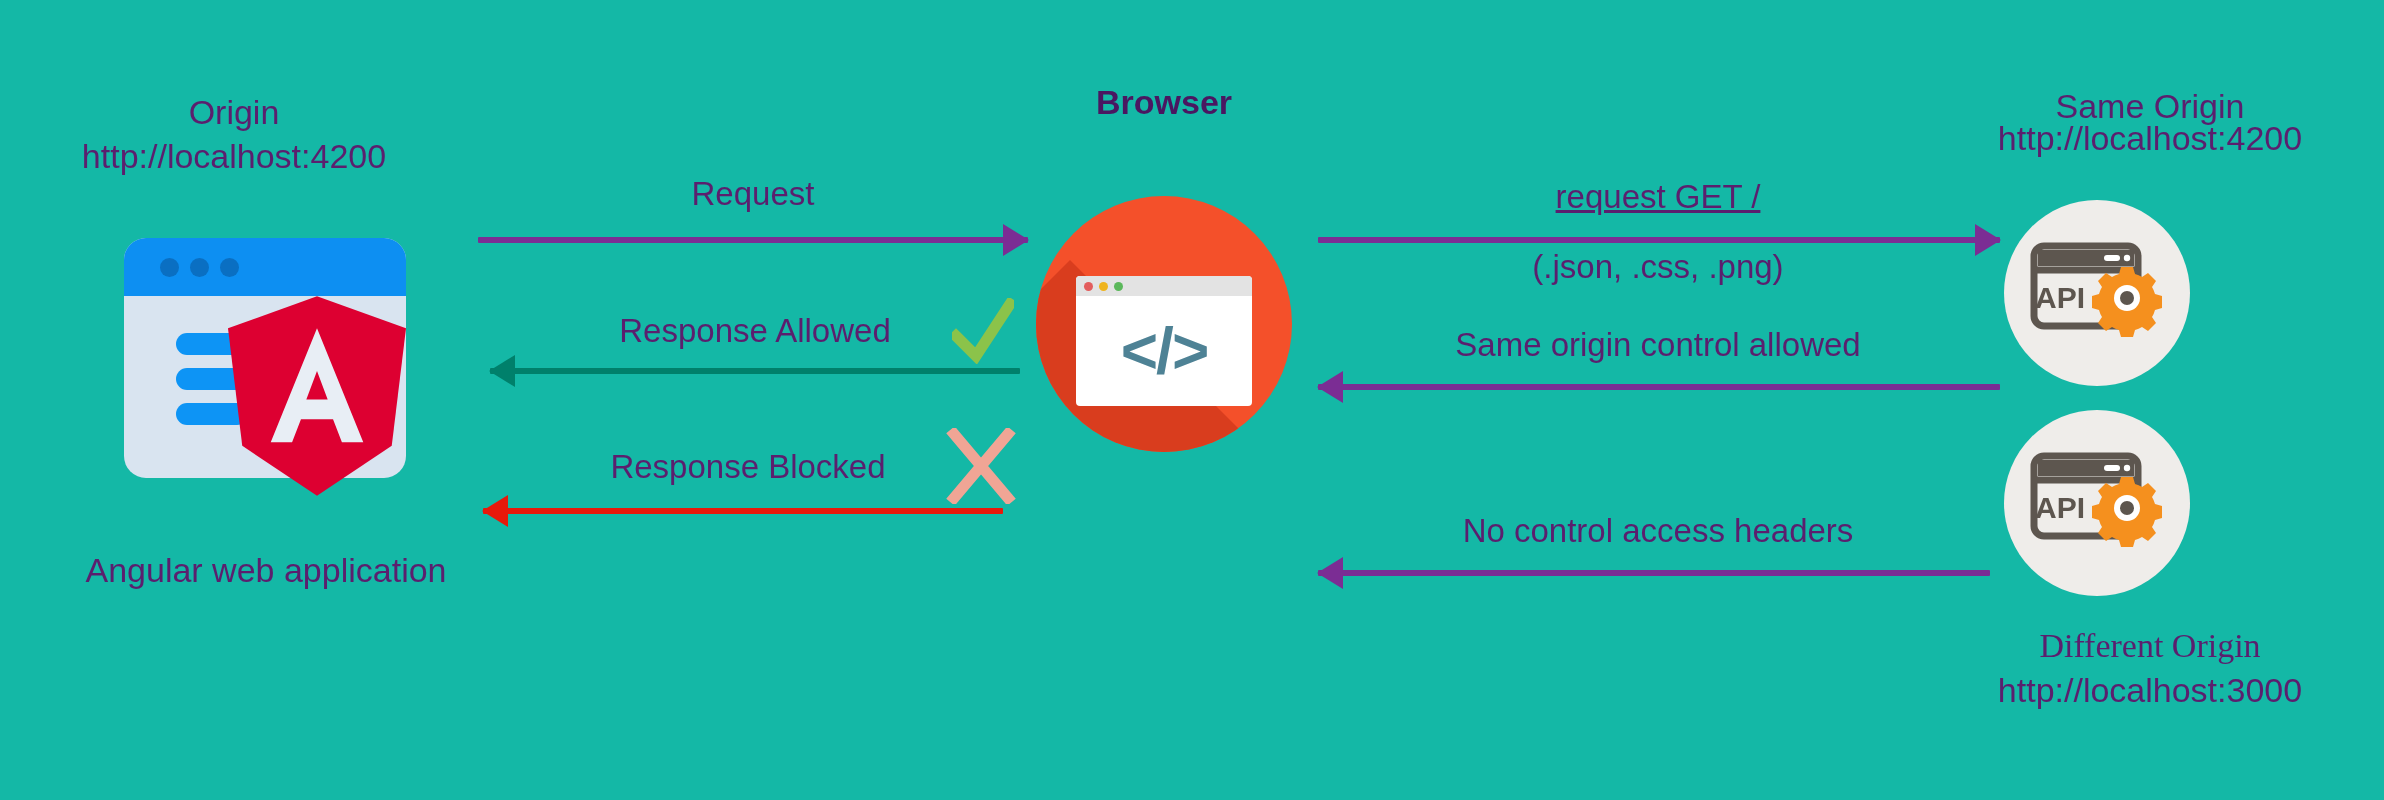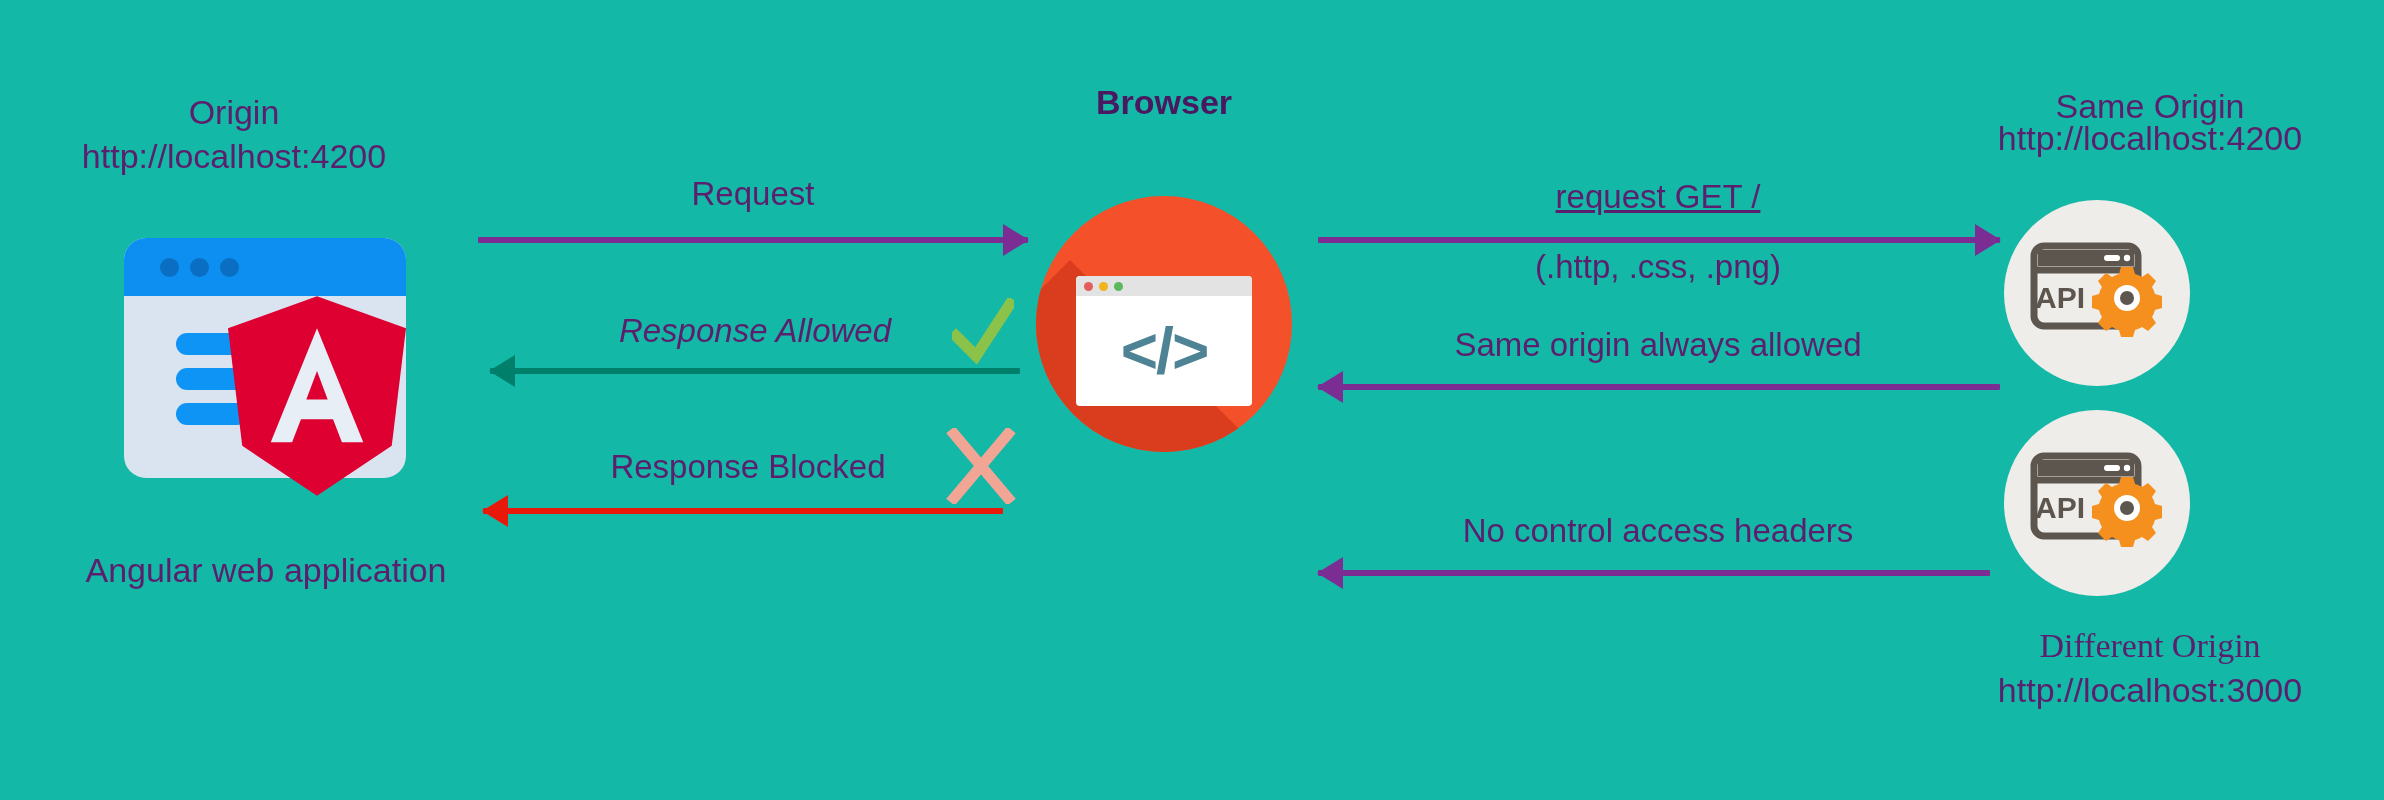--- a/index.html
+++ b/index.html
@@ -227,21 +227,21 @@
       </div>
     </div>
   </div>
 
   <div class="arrow-lbl" style="left:478px; top:175px; width:550px;">Request</div>
   <div class="arrow right" style="left:478px; top:237px; width:550px;">
     <div class="shaft" style="width:550px; background:#7b2d94;"></div>
     <div class="head" style="border-left:26px solid #7b2d94;"></div>
   </div>
 
-  <div class="arrow-lbl" style="left:490px; top:312px; width:530px;font-style:italic;">Response Allowed</div>
+  <div class="arrow-lbl" style="left:490px; top:312px; width:530px;">Response Allowed</div>
   <div class="arrow left" style="left:490px; top:368px; width:530px;">
     <div class="shaft" style="width:530px; background:#00806b;"></div>
     <div class="head" style="border-right:26px solid #00806b;"></div>
   </div>
   <svg class="mark" style="left:952px; top:298px; width:62px; height:66px;" viewBox="0 0 62 66">
     <path d="M4 38 L24 58 L58 6" stroke="#8bc34a" stroke-width="11" fill="none" stroke-linecap="square"></path>
   </svg>
 
   <div class="arrow-lbl" style="left:483px; top:448px; width:530px;">Response Blocked</div>
   <div class="arrow left" style="left:483px; top:508px; width:520px;">
@@ -290,23 +290,23 @@
         <circle cx="0" cy="0" r="7" fill="#5d564f"></circle>
       </g>
     </svg>
   </div>
 
   <div class="arrow-lbl" style="left:1318px; top:178px; width:680px;text-decoration:underline;">request GET /</div>
   <div class="arrow right" style="left:1318px; top:237px; width:682px;">
     <div class="shaft" style="width:682px; background:#7b2d94;"></div>
     <div class="head" style="border-left:26px solid #7b2d94;"></div>
   </div>
-  <div class="arrow-lbl" style="left:1318px; top:248px; width:680px;">(.http, .css, .png)</div>
-
-  <div class="arrow-lbl" style="left:1318px; top:326px; width:680px;">Same origin always allowed</div>
+  <div class="arrow-lbl" style="left:1318px; top:248px; width:680px;">(.json, .css, .png)</div>
+
+  <div class="arrow-lbl" style="left:1318px; top:326px; width:680px;">Same origin control allowed</div>
   <div class="arrow left" style="left:1318px; top:384px; width:682px;">
     <div class="shaft" style="width:682px; background:#7b2d94;"></div>
     <div class="head" style="border-right:26px solid #7b2d94;"></div>
   </div>
 
   <div class="arrow-lbl" style="left:1318px; top:512px; width:680px;">No control access headers</div>
   <div class="arrow left" style="left:1318px; top:570px; width:672px;">
     <div class="shaft" style="width:672px; background:#7b2d94;"></div>
     <div class="head" style="border-right:26px solid #7b2d94;"></div>
   </div>

